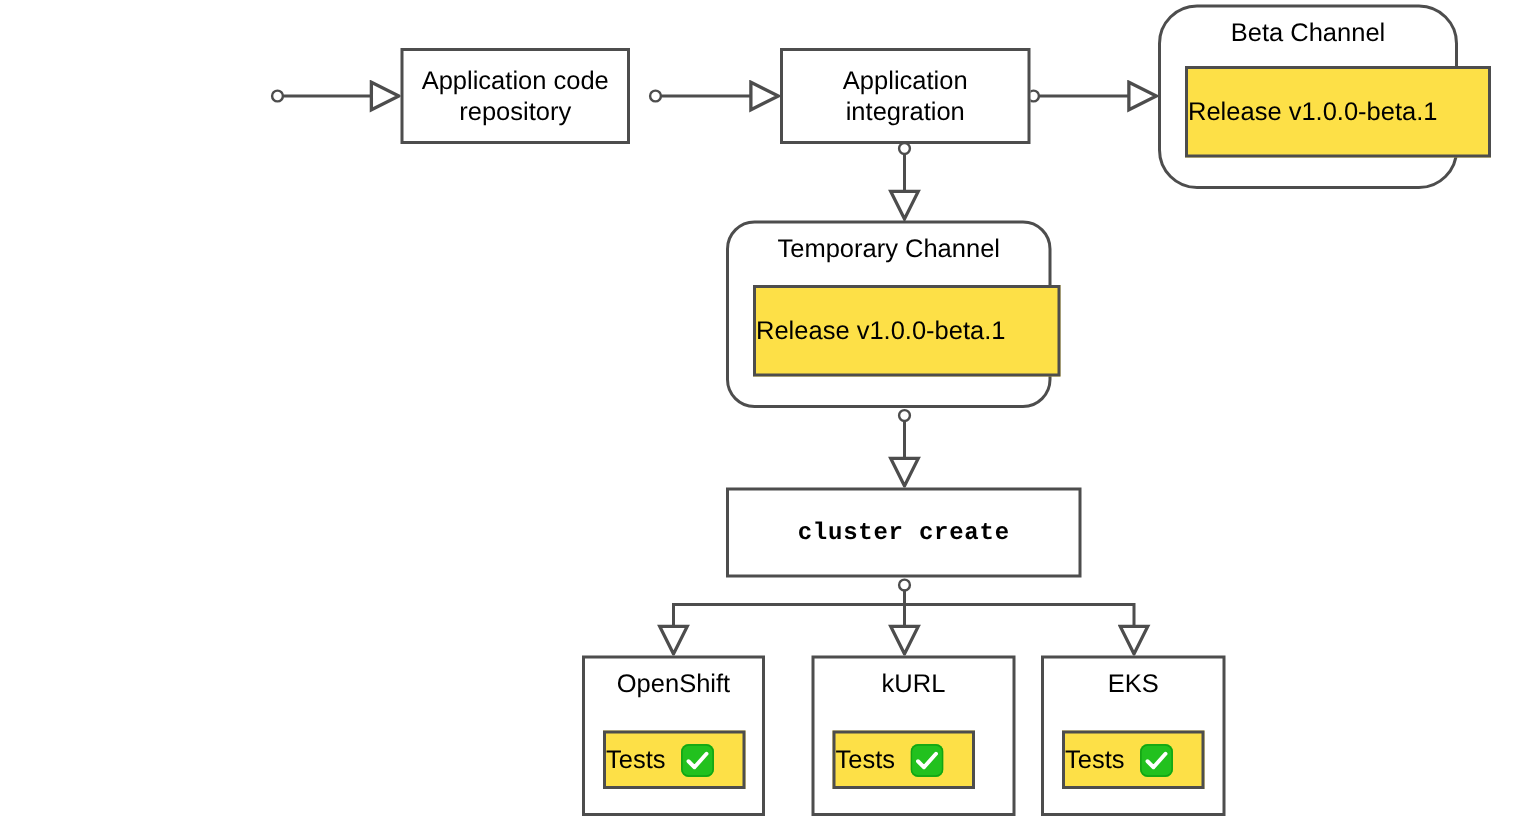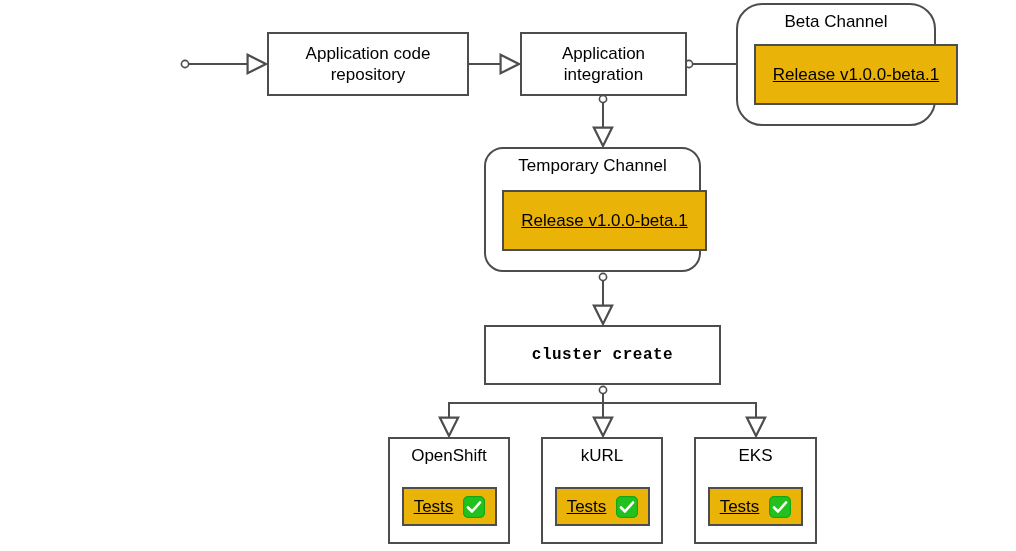--- a/index.html
+++ b/index.html
@@ -63,26 +63,25 @@
     right: 0;
     top: 6px;
     text-align: center;
     font-size: 17px;
     line-height: 21px;
   }
   .inner-node {
     position: absolute;
     box-sizing: border-box;
     border: 2px solid #4d4d4d;
-    background: #eab308;
+    background: #fde047;
     display: flex;
     align-items: center;
-    justify-content: center;
+    justify-content: flex-start;
     gap: 10px;
-    text-decoration: underline;
   }
   .inner-node .inner-label {
     font-size: 17px;
     line-height: 21px;
     color: #000000;
   }
   .check-badge {
     display: inline-block;
     width: 22px;
     height: 22px;
@@ -126,31 +125,31 @@
       <circle cx="603" cy="277" r="3.6" fill="#ffffff" stroke="#4d4d4d" stroke-width="1.6"></circle>
 
       <circle cx="603" cy="390" r="3.6" fill="#ffffff" stroke="#4d4d4d" stroke-width="1.6"></circle>
       <line x1="603" y1="393" x2="603" y2="435" marker-end="url(#arrowOpen)"></line>
       <path d="M 603 403 L 449 403 L 449 435" marker-end="url(#arrowOpen)"></path>
       <path d="M 603 403 L 756 403 L 756 435" marker-end="url(#arrowOpen)"></path>
     </g>
   </svg>
 
 
-  <div class="node simple" style="left:267px; top:32px; width:202px; height:64px;">
+  <div class="node simple" style="left:267px; top:32px; width:153px; height:64px;">
     <div class="node-label">Application code
 repository</div>
   </div>
 
   <div class="node simple" style="left:520px; top:32px; width:167px; height:64px;">
     <div class="node-label">Application
 integration</div>
   </div>
 
-  <div class="node container-node" style="left:736px; top:3px; width:200px; height:123px;border-radius:26px;">
+  <div class="node container-node" style="left:772px; top:3px; width:200px; height:123px;border-radius:26px;">
     <div class="container-title">Beta Channel</div>
     <div class="inner-node" style="left:16px; top:39px; width:204px; height:61px;">
       <span class="inner-label">Release v1.0.0-beta.1</span>
     </div>
   </div>
 
   <div class="node container-node" style="left:484px; top:147px; width:217px; height:125px;border-radius:19px;">
     <div class="container-title">Temporary Channel</div>
     <div class="inner-node" style="left:16px; top:41px; width:205px; height:61px;">
       <span class="inner-label">Release v1.0.0-beta.1</span>
@@ -168,21 +167,21 @@
       <span class="check-badge">
         <svg width="22" height="22" viewBox="0 0 22 22">
           <rect x="0" y="0" width="22" height="22" rx="5" ry="5" fill="#22c11e"></rect>
           <rect x="0.6" y="0.6" width="20.8" height="20.8" rx="4.6" ry="4.6" fill="none" stroke="#13a313" stroke-width="1"></rect>
           <path d="M 5 11.5 L 9 15.5 L 17 6.5" fill="none" stroke="#ffffff" stroke-width="2.6" stroke-linecap="round" stroke-linejoin="round"></path>
         </svg>
       </span>
     </div>
   </div>
 
-  <div class="node container-node" style="left:541px; top:437px; width:122px; height:107px;">
+  <div class="node container-node" style="left:541px; top:437px; width:136px; height:107px;">
     <div class="container-title">kURL</div>
     <div class="inner-node" style="left:12px; top:48px; width:95px; height:39px;">
       <span class="inner-label">Tests</span>
       <span class="check-badge">
         <svg width="22" height="22" viewBox="0 0 22 22">
           <rect x="0" y="0" width="22" height="22" rx="5" ry="5" fill="#22c11e"></rect>
           <rect x="0.6" y="0.6" width="20.8" height="20.8" rx="4.6" ry="4.6" fill="none" stroke="#13a313" stroke-width="1"></rect>
           <path d="M 5 11.5 L 9 15.5 L 17 6.5" fill="none" stroke="#ffffff" stroke-width="2.6" stroke-linecap="round" stroke-linejoin="round"></path>
         </svg>
       </span>

